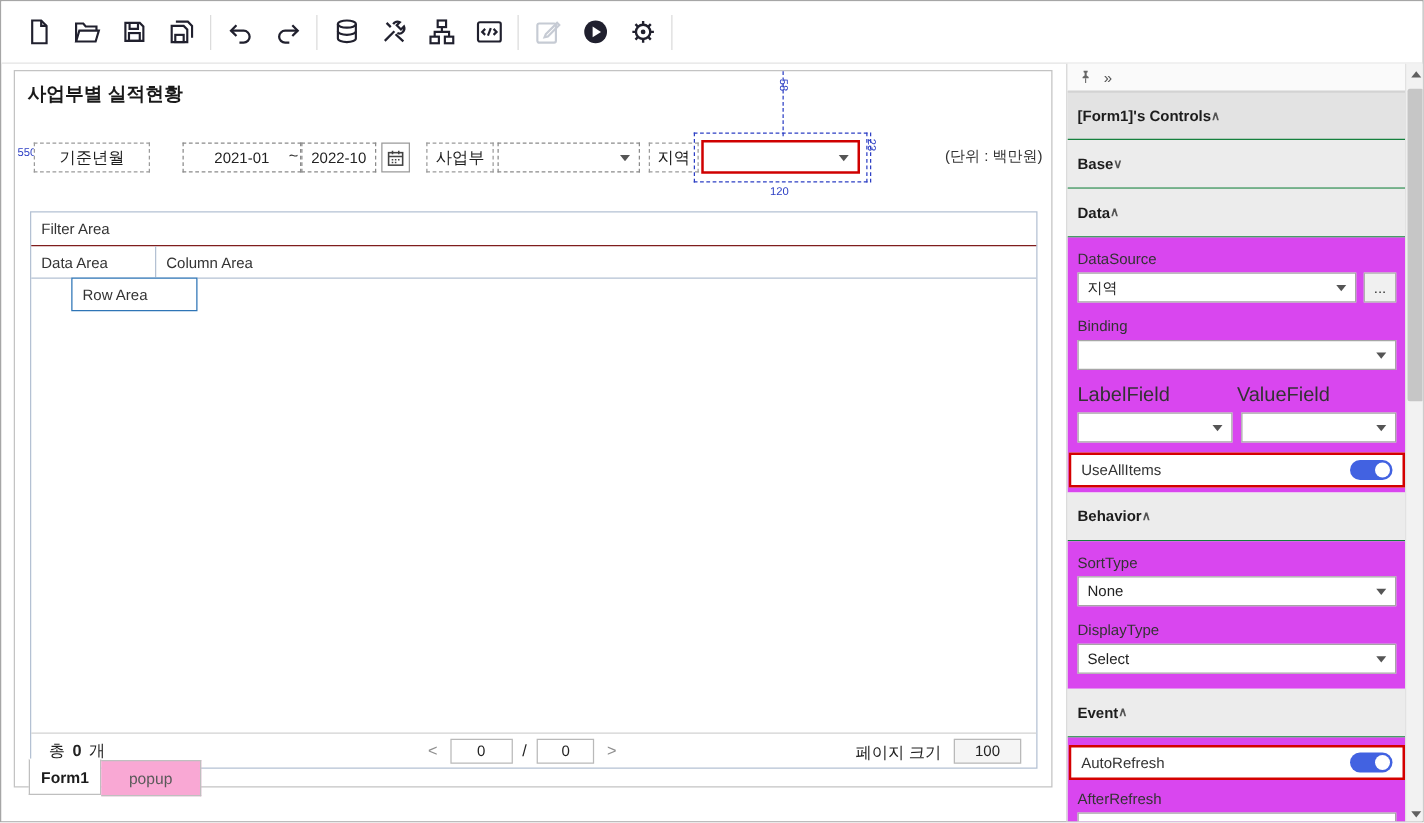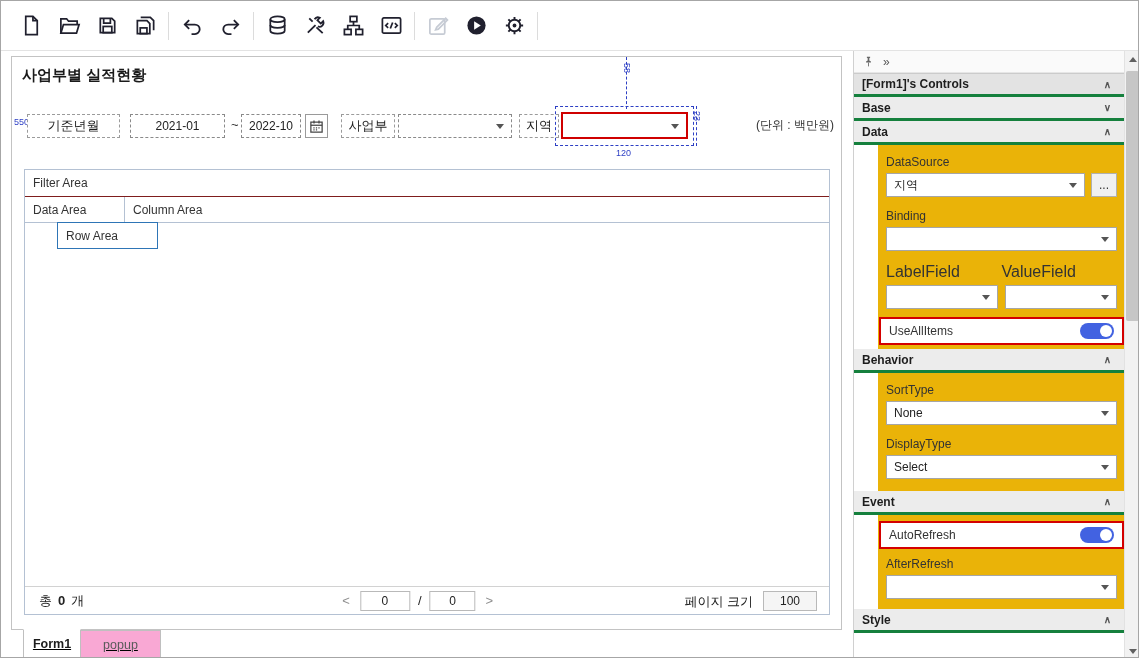--- a/index.html
+++ b/index.html
@@ -23,21 +23,21 @@
   .m-120 { left:604px; top:91px; }
   .guide-v { position:absolute; width:0; border-left:1px dashed #2d3fc4; }
   .g-top { left:614px; top:0; height:52px; }
   .g-right { left:684px; top:49px; height:40px; }
   .sel-rect { position:absolute; left:543px; top:49px; width:139px; height:40px; border:1px dashed #2d3fc4; }
 
   .f-ctl { position:absolute; height:24px; display:flex; align-items:center; justify-content:center; font-size:13px; color:#1c1c1c; }
   .dashedbox { border:1px dashed #9b9b9b; background:#fff; }
   .f-label-period { left:15px; top:57px; width:93px; }
   .f-date { text-align:center; font-size:12px; color:#222; background:#fff; border:1px dashed #8a8a8a; position:absolute; height:24px; top:57px; }
-  .f-date-from { left:118px; width:95px; }
+  .f-date-from { left:134px; width:95px; }
   .f-tilde { position:absolute; left:219px; top:60px; font-size:13px; color:#333; }
   .f-date-to { left:229px; width:60px; }
   .f-cal { position:absolute; left:293px; top:57px; width:23px; height:24px; border:1px solid #9a9a9a; background:#fff; display:flex; align-items:center; justify-content:center; cursor:pointer; }
   .f-cal svg { width:15px; height:15px; }
   .f-label-division { left:329px; top:57px; width:54px; }
   .f-dd { position:absolute; top:57px; height:24px; background:#fff; display:flex; align-items:center; padding:0 20px 0 7px; }
   .f-dd-division { left:386px; width:114px; border:1px dashed #8a8a8a; }
   .f-dd-region { left:549px; top:55px; width:127px; height:27px; border:2px solid #cf0000; }
   .caret { position:absolute; right:7px; top:50%; margin-top:-2px; width:0; height:0; border-left:4px solid transparent; border-right:4px solid transparent; border-top:5px solid #555; }
   .f-label-region { left:507px; top:57px; width:40px; }
@@ -56,36 +56,36 @@
   .pg-left { margin-left:14px; display:flex; align-items:center; gap:6px; }
   .pg-count { font-weight:bold; }
   .pg-center { position:absolute; left:50%; transform:translateX(-56%); display:flex; align-items:center; gap:8px; }
   .pg-arrow { color:#8f8f8f; font-size:13px; cursor:pointer; padding:0 2px; }
   .pg-input { width:50px; height:20px; border:1px solid #b9b9b9; text-align:center; font-size:12px; font-family:"Liberation Sans",sans-serif; color:#222; }
   .pg-input2 { width:46px; }
   .pg-right { margin-left:auto; margin-right:12px; display:flex; align-items:flex-end; gap:10px; }
   .pg-size { width:54px; height:20px; border:1px solid #b9b9b9; background:#f5f5f5; text-align:center; font-size:12px; font-family:"Liberation Sans",sans-serif; color:#222; }
 
   
-  .tabbar { position:absolute; left:10px; top:629px; height:29px; display:flex; padding-left:12px;text-decoration:underline; }
+  .tabbar { position:absolute; left:10px; top:607px; height:29px; display:flex; padding-left:12px; }
   .tab { height:29px; display:flex; align-items:center; justify-content:center; font-size:12.5px; border:1px solid #bfbfbf; cursor:pointer; }
   .tab-active { width:58px; background:#fff; border-top:1px solid #fff; margin-top:-1px; color:#1c1c1c; font-weight:bold; }
   .tab-idle { width:80px; background:#f9a8d4; border-left:none; color:#5a5a5a; }
 
   
   .props { position:absolute; left:852px; top:50px; width:287px; height:608px; background:#fff; border-left:1px solid #d0d0d0; }
   .props-content { position:absolute; left:0; top:0; width:271px; height:608px; overflow:hidden; }
   .minibar { height:22px; background:#fafafa; border-bottom:1px solid #e6e6e6; display:flex; align-items:center; padding-left:8px; gap:8px; }
   .minibar svg { width:13px; height:13px; }
   .collapse-glyph { font-size:12px; color:#555; cursor:pointer; }
-  .sec-hdr { height:24px; display:flex; align-items:center; justify-content:space-between; padding:0 14px 0 8px; font-size:12px; font-weight:bold; color:#1d1d1d; border-bottom:3px solid #15803d; cursor:pointer; }
+  .sec-hdr { height:39px; display:flex; align-items:center; padding:0 14px 0 8px; font-size:12px; font-weight:bold; color:#1d1d1d; border-bottom:1px solid #15803d; cursor:pointer; }
   .hdr-controls { background:#e3e3e3; border-top:1px solid #cbcbcb; }
   .hdr-section { background:#ececec; }
   .chev { font-size:10px; color:#555; }
-  .sec-body { padding:2px 8px 4px 8px; background:#eab308;margin-left:24px; }
+  .sec-body { padding:2px 8px 4px 8px; background:#d946ef; }
   .plabel { margin-top:8px; font-size:12px; color:#333; }
   .prow { display:flex; align-items:center; margin-top:4px; gap:6px; }
   .sel { height:24px; border:1px solid #a6a6a6; background:#fff; position:relative; display:flex; align-items:center; padding:0 20px 0 7px; font-size:12px; color:#222; cursor:pointer; flex:1; }
   .more-btn { width:26px; height:24px; border:1px solid #b0b0b0; background:#f0f0f0; font-size:12px; color:#333; display:flex; align-items:center; justify-content:center; cursor:pointer; }
   .dual-labels { display:flex; margin-top:12px; }
   .dual-labels span { flex:1; font-size:16px; color:#333; }
   .dual-sels { display:flex; gap:7px; margin-top:4px; }
   .mt12 { margin-top:12px; }
   .hl-row { display:flex; align-items:center; justify-content:space-between; border:2px solid #d40000; padding:4px 8px; margin:8px -7px 0 -7px; background:#fff; }
   .hl-label { font-size:12px; color:#333; }

